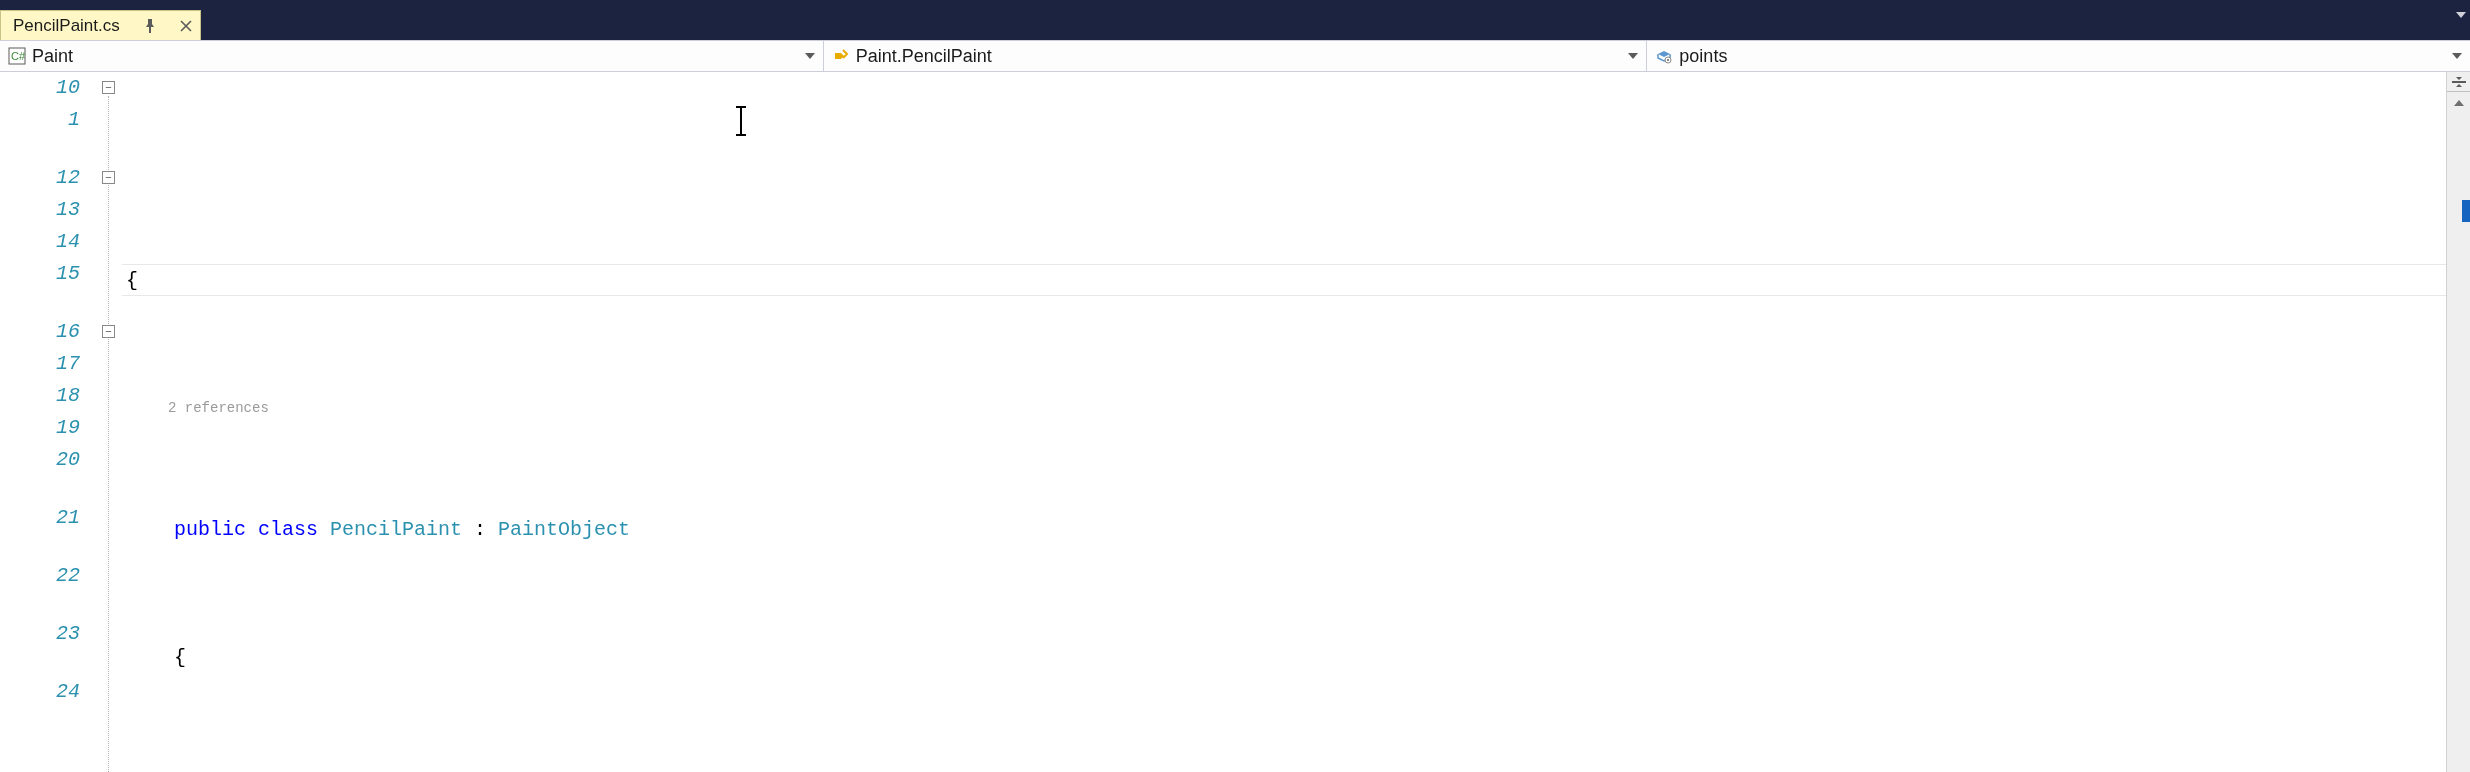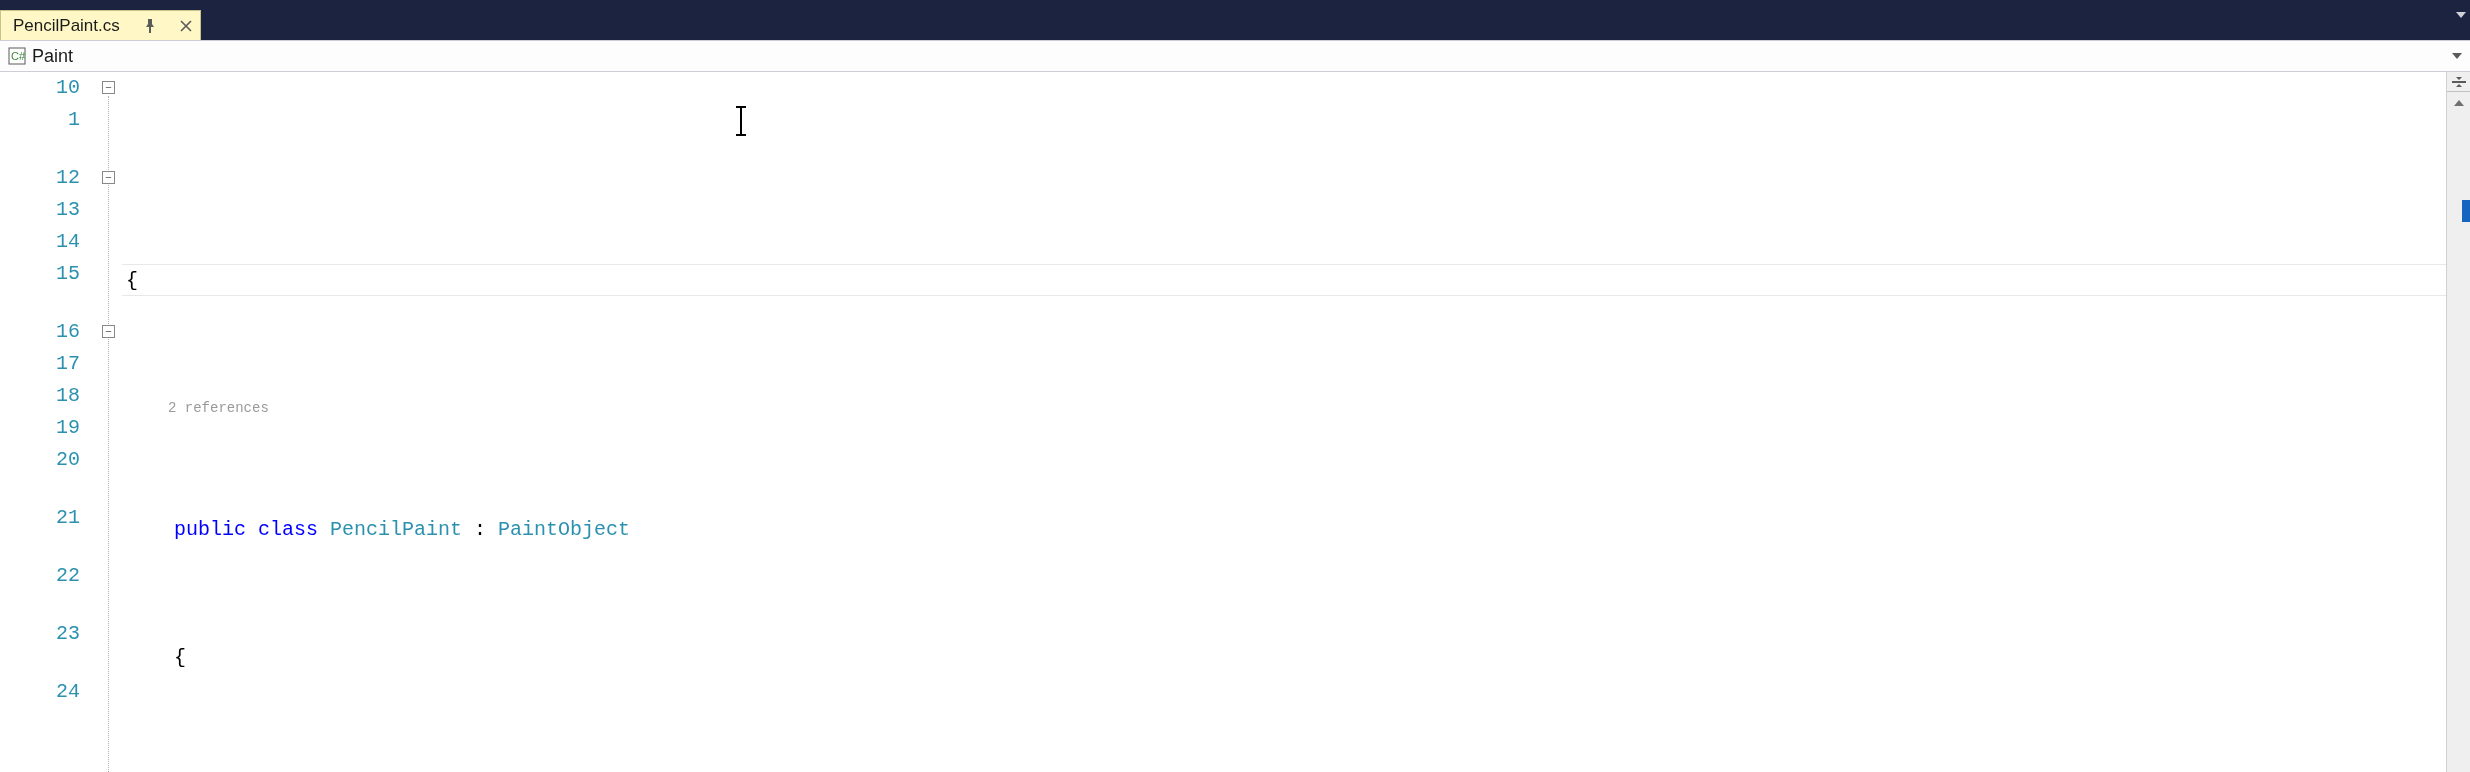--- a/index.html
+++ b/index.html
@@ -90,21 +90,21 @@
   .gutter {
     width: 100px;
     background: #fff;
     text-align: right;
     padding-right: 20px;
     color: #2b91af;
     font-size: 20px;
     line-height: 32px;
     position: relative;
   }
-  .gutter .ln { height: 32px; }
+  .gutter .ln { height: 32px; font-style: italic; }
   .gutter .ln.ref-spacer { height: 26px; }
   .fold-col {
     width: 22px;
     position: relative;
     background: #fff;
   }
   .fold-box {
     width: 13px; height: 13px;
     border: 1px solid #888;
     background: #fff;
@@ -235,20 +235,50 @@
           <text x="3" y="13" font-size="11" font-family="sans-serif" fill="#388a34">C#</text>
         </svg>
     </span>
     <span>Paint</span>
     <span class="nc-caret">
         <svg width="10" height="6" viewBox="0 0 10 6">
           <path d="M0 0l5 6 5-6z" fill="#5a5a5a"></path>
         </svg>
       </span>
   </div>
+  <div class="nav-cell">
+    <span class="nc-icon">
+      <svg width="18" height="18" viewBox="0 0 18 18">
+          <path d="M3 6h6l3 3-3 3H3z" fill="#e8ab00"></path>
+          <path d="M11 3l4 4-4 4" stroke="#e8ab00" fill="none" stroke-width="2"></path>
+        </svg>
+    </span>
+    <span>Paint.PencilPaint</span>
+    <span class="nc-caret">
+        <svg width="10" height="6" viewBox="0 0 10 6">
+          <path d="M0 0l5 6 5-6z" fill="#5a5a5a"></path>
+        </svg>
+      </span>
+  </div>
+  <div class="nav-cell">
+    <span class="nc-icon">
+      <svg width="18" height="18" viewBox="0 0 18 18">
+          <path d="M3 7l6-3 6 3-6 3z" fill="#5a97d0"></path>
+          <path d="M3 7v4l6 3 6-3V7" fill="none" stroke="#5a97d0" stroke-width="1.5"></path>
+          <circle cx="13" cy="13" r="3" fill="#fff" stroke="#888"></circle>
+          <rect x="12" y="12" width="2" height="2" fill="#888"></rect>
+        </svg>
+    </span>
+    <span>points</span>
+    <span class="nc-caret">
+        <svg width="10" height="6" viewBox="0 0 10 6">
+          <path d="M0 0l5 6 5-6z" fill="#5a5a5a"></path>
+        </svg>
+      </span>
+  </div>
 </div>
 
 <div class="editor-wrap">
   <div class="editor-main">
 
     <div class="gutter">
       <div class="ln">10</div>
       <div class="ln">1</div>
       <div class="ln ref-spacer"></div>
       <div class="ln">12</div>

